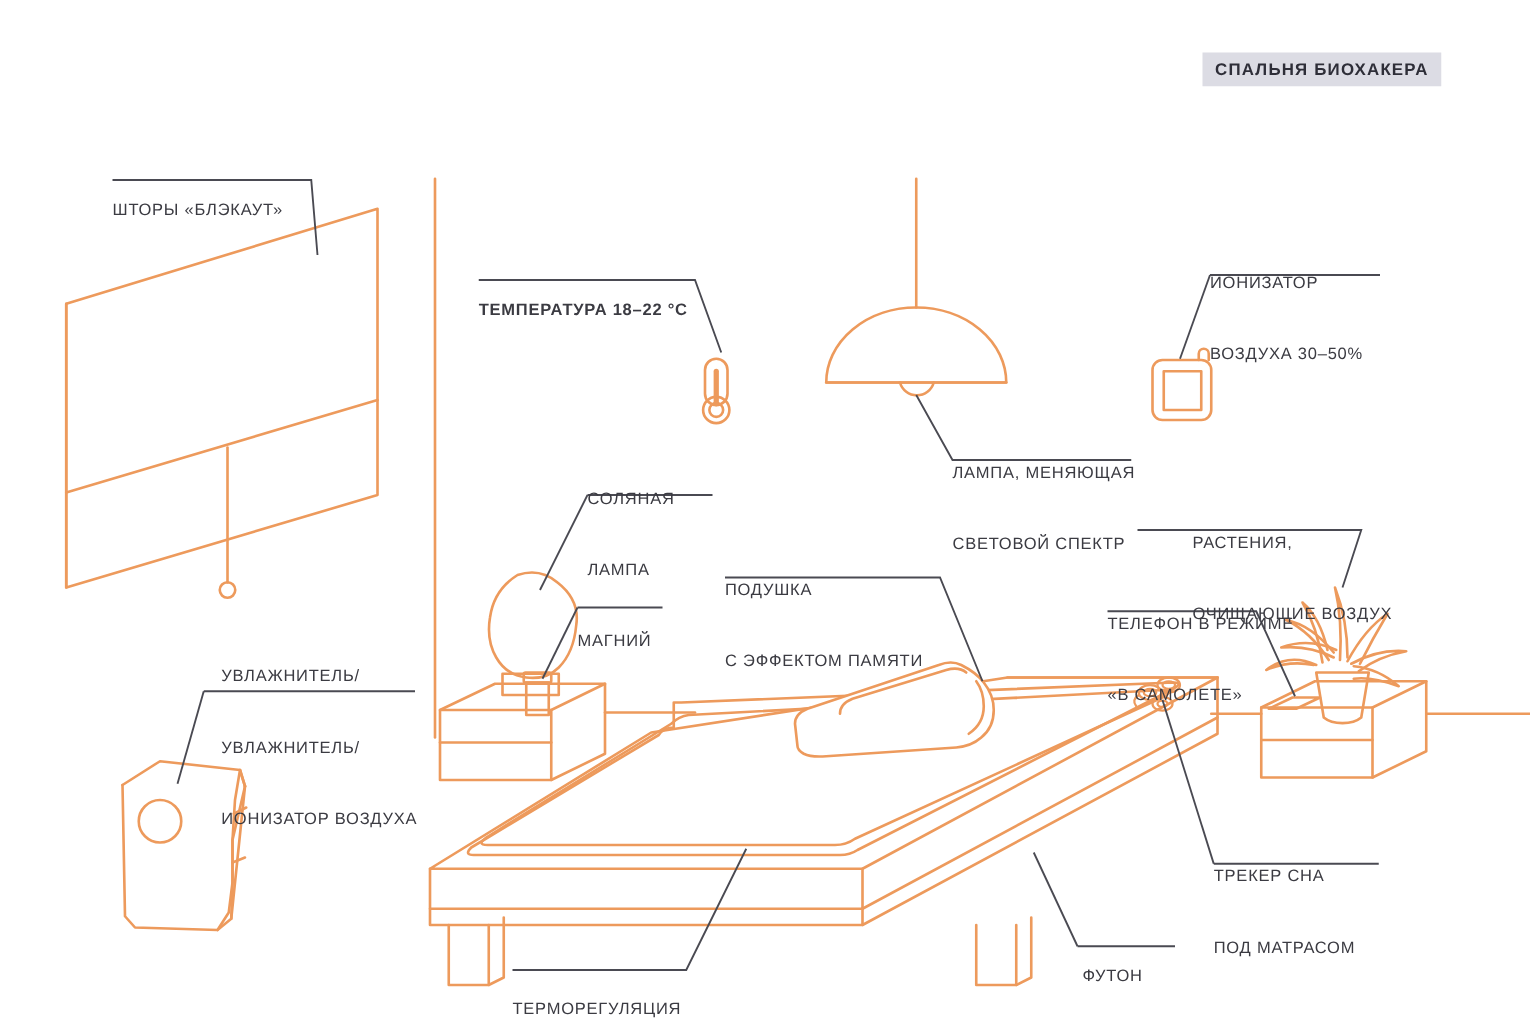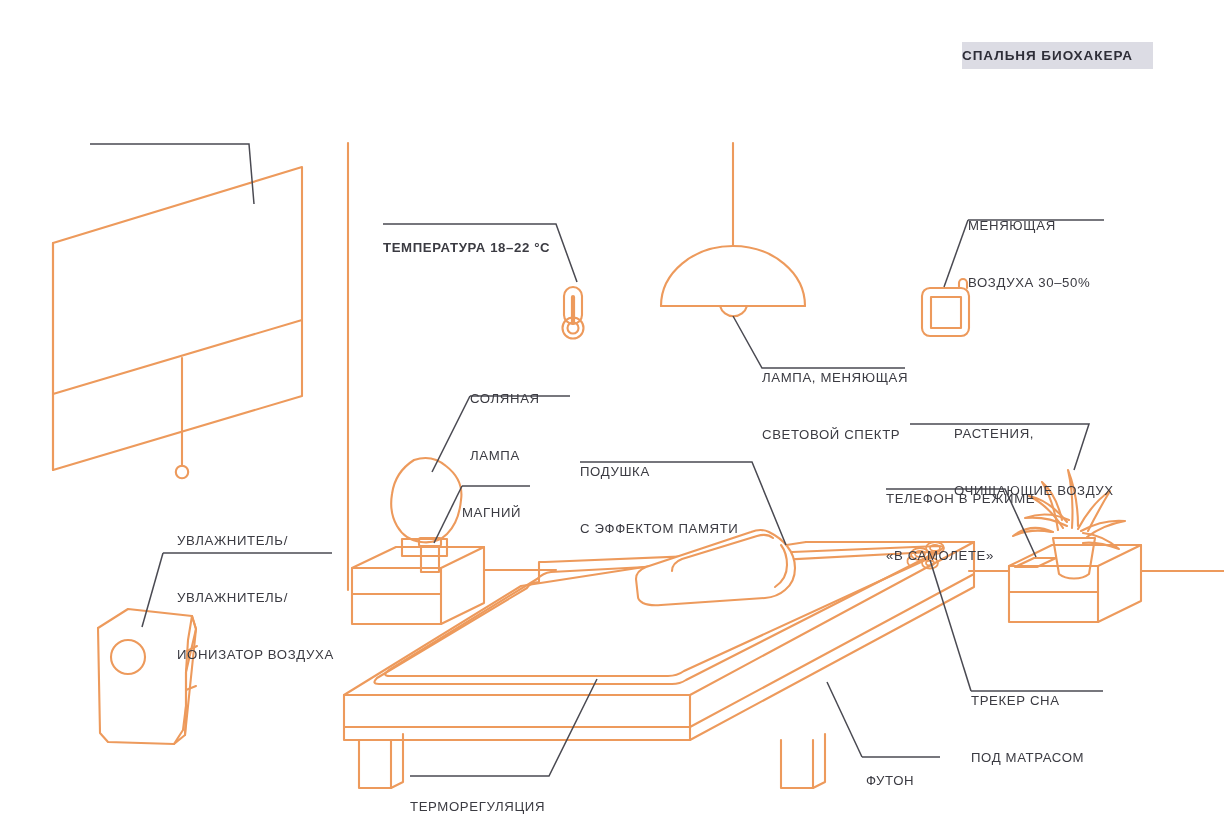--- a/index.html
+++ b/index.html
@@ -26,20 +26,21 @@
   
   .title-badge {
     position: absolute;
     left: 962px;
     top: 42px;
     width: 191px;
     height: 27px;
     background: #dcdce4;
     display: flex;
     align-items: center;
+    justify-content: center;
   }
   .title-badge span {
     font-size: 13.5px;
     font-weight: bold;
     letter-spacing: 0.95px;
     color: #2e2e38;
     white-space: nowrap;
   }
   
   .lbl {
@@ -212,20 +213,23 @@
 
       <path d="M862 757 L940 757"></path>
       <path d="M862 757 L827 682"></path>
     </g>
   </svg>
 
   <div class="title-badge">
     <span>СПАЛЬНЯ БИОХАКЕРА</span>
   </div>
 
+  <div class="lbl" style="left:90px; top:120px;">
+    <div>ШТОРЫ «БЛЭКАУТ»</div>
+  </div>
 
   <div class="lbl" style="left:177px; top:493px;">
     <div>УВЛАЖНИТЕЛЬ/</div>
     <div>УВЛАЖНИТЕЛЬ/</div>
     <div>ИОНИЗАТОР ВОЗДУХА</div>
   </div>
 
   <div class="lbl" style="left:383px; top:200px;font-weight:bold;">
     <div>ТЕМПЕРАТУРА 18–22 °С</div>
   </div>
@@ -243,21 +247,21 @@
     <div>ПОДУШКА</div>
     <div>С ЭФФЕКТОМ ПАМЯТИ</div>
   </div>
 
   <div class="lbl" style="left:762px; top:330px;">
     <div>ЛАМПА, МЕНЯЮЩАЯ</div>
     <div>СВЕТОВОЙ СПЕКТР</div>
   </div>
 
   <div class="lbl" style="left:968px; top:178px;">
-    <div>МЕНЯЮЩАЯ</div>
+    <div>ИОНИЗАТОР</div>
     <div>ВОЗДУХА 30–50%</div>
   </div>
 
   <div class="lbl" style="left:910px; top:386px;margin-left:44px;">
     <div>РАСТЕНИЯ,</div>
     <div>ОЧИЩАЮЩИЕ ВОЗДУХ</div>
   </div>
 
   <div class="lbl" style="left:886px; top:451px;">
     <div>ТЕЛЕФОН В РЕЖИМЕ</div>

